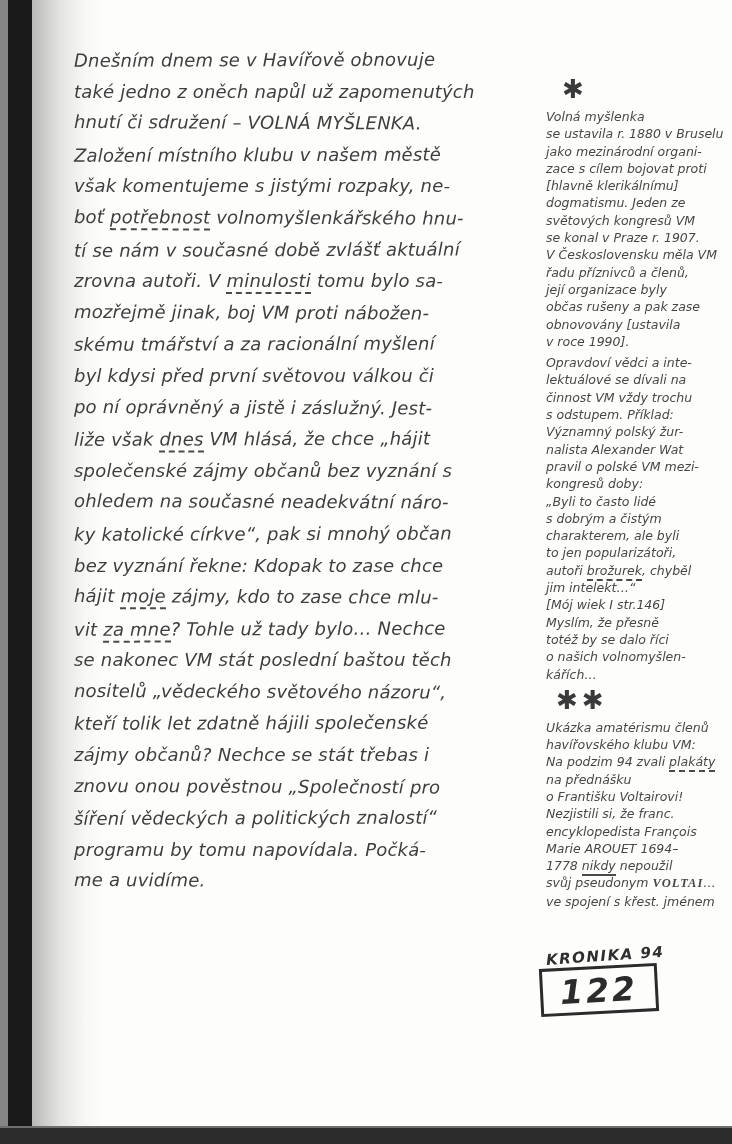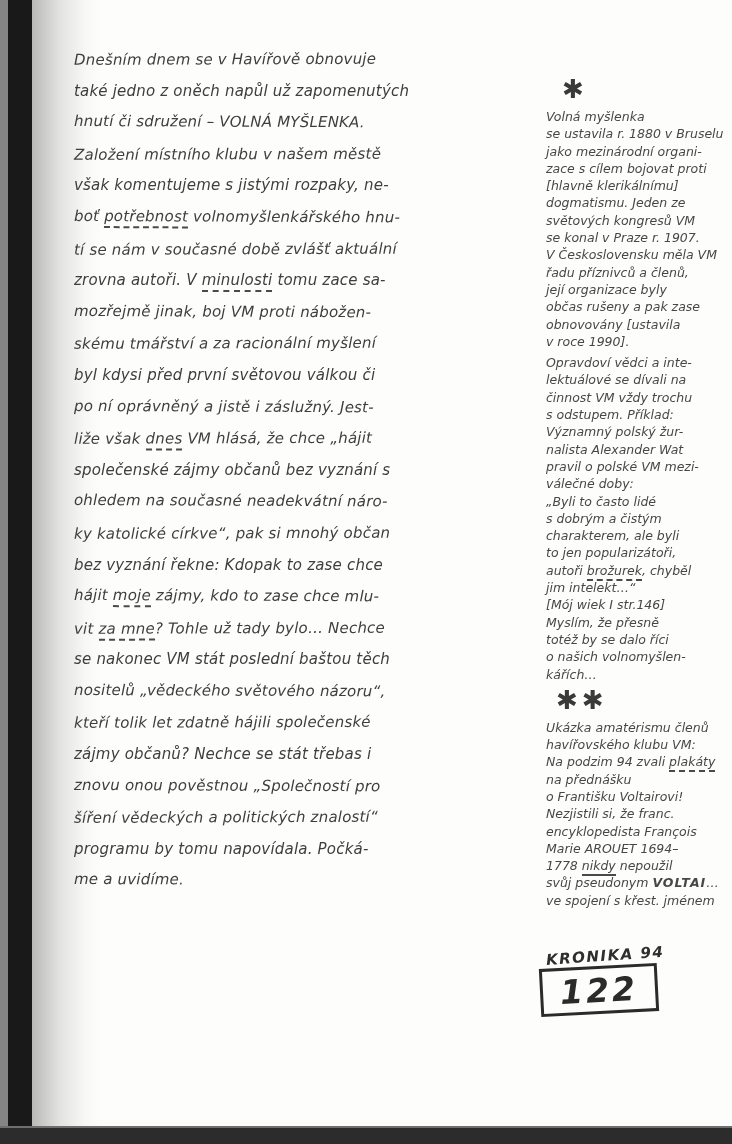--- a/index.html
+++ b/index.html
@@ -25,21 +25,21 @@
 
   
   .hand {
     font-family: "DejaVu Sans", sans-serif;
     font-style: italic;
     color: #3e3e3e;
   }
 
   .main-text {
     position: absolute; left: 74px; top: 44px; width: 482px;
-    font-size: 15px; line-height: 31.6px;
+    font-size: 18px; line-height: 31.6px;
     letter-spacing: 0.2px;
   }
   .main-text .line { white-space: nowrap; }
   .main-text .line:nth-child(3n)   { transform: rotate(0.25deg); }
   .main-text .line:nth-child(3n+1) { transform: rotate(-0.2deg); }
 
   .margin-col {
     position: absolute; left: 546px; top: 72px; width: 190px;
     font-size: 12.5px; line-height: 17.3px;
     color: #474747;
@@ -55,21 +55,21 @@
     padding: 2px 0 4px 10px;
   }
   .asterisk.single { padding-left: 16px; }
 
   .note { display: block; }
   .note-gap { height: 4px; }
 
   
   .u-dashed { border-bottom: 2px dashed #4a4a4a; padding-bottom: 1px; }
   .u-solid  { border-bottom: 2px solid  #4a4a4a; padding-bottom: 1px; font-style: italic; }
-  .bold     { font-weight: bold; letter-spacing: 1px; }
+  .bold     { font-weight: bold; letter-spacing: 1px; font-family: Liberation Serif, serif; }
 
   
   .stamp {
     position: absolute; left: 540px; top: 946px; width: 170px;
     color: #2e2e2e;
   }
   .stamp-label {
     font-style: italic;
     font-weight: bold;
     font-size: 15px;
@@ -105,21 +105,21 @@
   <div class="bottom-strip"></div>
 
   <div class="main-text hand">
       <div class="line"><span>Dnešním dnem se v Havířově obnovuje</span></div>
       <div class="line"><span>také jedno z oněch napůl už zapomenutých</span></div>
       <div class="line"><span>hnutí či sdružení – VOLNÁ MYŠLENKA.</span></div>
       <div class="line"><span>Založení místního klubu v našem městě</span></div>
       <div class="line"><span>však komentujeme s jistými rozpaky, ne-</span></div>
       <div class="line"><span>boť </span><span class="u-dashed">potřebnost</span><span> volnomyšlenkářského hnu-</span></div>
       <div class="line"><span>tí se nám v současné době zvlášť aktuální</span></div>
-      <div class="line"><span>zrovna autoři. V </span><span class="u-dashed">minulosti</span><span> tomu zace sa-</span></div>
+      <div class="line"><span>zrovna autoři. V </span><span class="u-dashed">minulosti</span><span> tomu bylo sa-</span></div>
       <div class="line"><span>mozřejmě jinak, boj VM proti nábožen-</span></div>
       <div class="line"><span>skému tmářství a za racionální myšlení</span></div>
       <div class="line"><span>byl kdysi před první světovou válkou či</span></div>
       <div class="line"><span>po ní oprávněný a jistě i záslužný. Jest-</span></div>
       <div class="line"><span>liže však </span><span class="u-dashed">dnes</span><span> VM hlásá, že chce „hájit</span></div>
       <div class="line"><span>společenské zájmy občanů bez vyznání s</span></div>
       <div class="line"><span>ohledem na současné neadekvátní náro-</span></div>
       <div class="line"><span>ky katolické církve“, pak si mnohý občan</span></div>
       <div class="line"><span>bez vyznání řekne: Kdopak to zase chce</span></div>
       <div class="line"><span>hájit </span><span class="u-dashed">moje</span><span> zájmy, kdo to zase chce mlu-</span></div>
@@ -158,21 +158,21 @@
     <div class="note-gap"></div>
 
     <div class="note">
         <div class="line"><span>Opravdoví vědci a inte-</span></div>
         <div class="line"><span>lektuálové se dívali na</span></div>
         <div class="line"><span>činnost VM vždy trochu</span></div>
         <div class="line"><span>s odstupem. Příklad:</span></div>
         <div class="line"><span>Významný polský žur-</span></div>
         <div class="line"><span>nalista Alexander Wat</span></div>
         <div class="line"><span>pravil o polské VM mezi-</span></div>
-        <div class="line"><span>válečné doby:</span></div>
+        <div class="line"><span>kongresů doby:</span></div>
         <div class="line"><span>„Byli to často lidé</span></div>
         <div class="line"><span>s dobrým a čistým</span></div>
         <div class="line"><span>charakterem, ale byli</span></div>
         <div class="line"><span>to jen popularizátoři,</span></div>
         <div class="line"><span>autoři </span><span class="u-dashed">brožurek</span><span>, chyběl</span></div>
         <div class="line"><span>jim intelekt…“</span></div>
         <div class="line"><span>[Mój wiek I str.146]</span></div>
         <div class="line"><span>Myslím, že přesně</span></div>
         <div class="line"><span>totéž by se dalo říci</span></div>
         <div class="line"><span>o našich volnomyšlen-</span></div>

